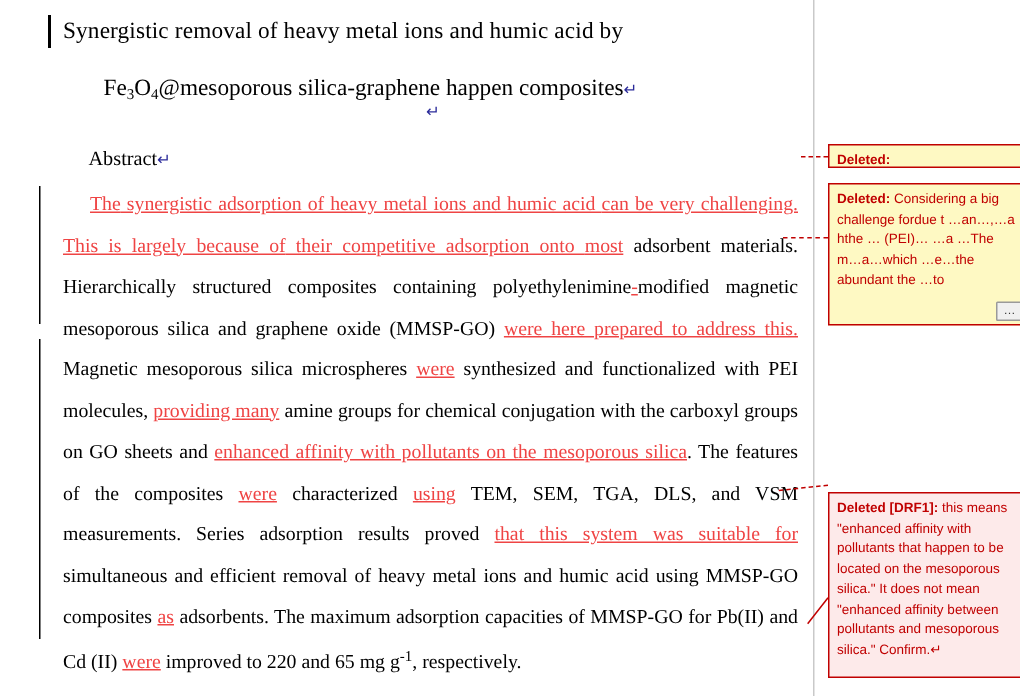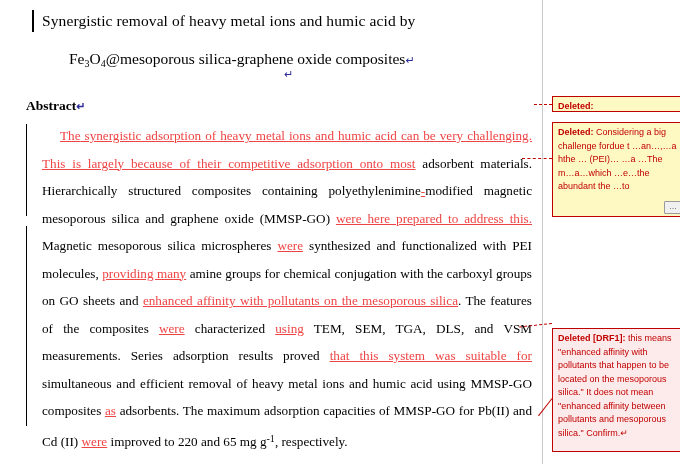--- a/index.html
+++ b/index.html
@@ -64,24 +64,24 @@
     font-size: 11px;
     color: #2b2b9a;
   }
 
   sub { font-size: 10px; vertical-align: -0.28em; }
   sup { font-size: 10px; vertical-align: 0.45em; }
 
   
   .abstract-head {
     position: absolute;
-    left: 12px;
+    left: 45px;
     top: 98px;
     font-size: 13.5px;
-    font-weight: bold;
+    font-weight: normal;
   }
   .body-text {
     position: absolute;
     left: 28px;
     top: 122px;
     width: 490px;
     font-size: 13.2px;
     line-height: 27.5px;
     text-align: justify;
     text-justify: inter-word;
@@ -150,21 +150,21 @@
   .connector.solid { border-top: 1px solid #c00000; }
 </style>
 </head>
 <body>
 
 <div class="page">
 
   <div class="title-wrap">
     <div class="title-bar"></div>
     <div class="title-line1">Synergistic removal of heavy metal ions and humic acid by</div>
-    <div class="title-line2"><span>Fe</span><sub>3</sub><span>O</span><sub>4</sub><span>@mesoporous silica-graphene oxide composites</span><span class="pilcrow">↵</span></div>
+    <div class="title-line2"><span>Fe</span><sub>3</sub><span>O</span><sub>4</sub><span>@mesoporous silica-graphene happen composites</span><span class="pilcrow">↵</span></div>
   </div>
 
   <div class="para-mark">↵</div>
 
   <div class="abstract-head"><span>Abstract</span><span class="pilcrow">↵</span></div>
 
   <div class="change-bar" style="top:124px;height:92px;"></div>
   <div class="change-bar" style="top:226px;height:200px;"></div>
 
   <div class="body-text">

